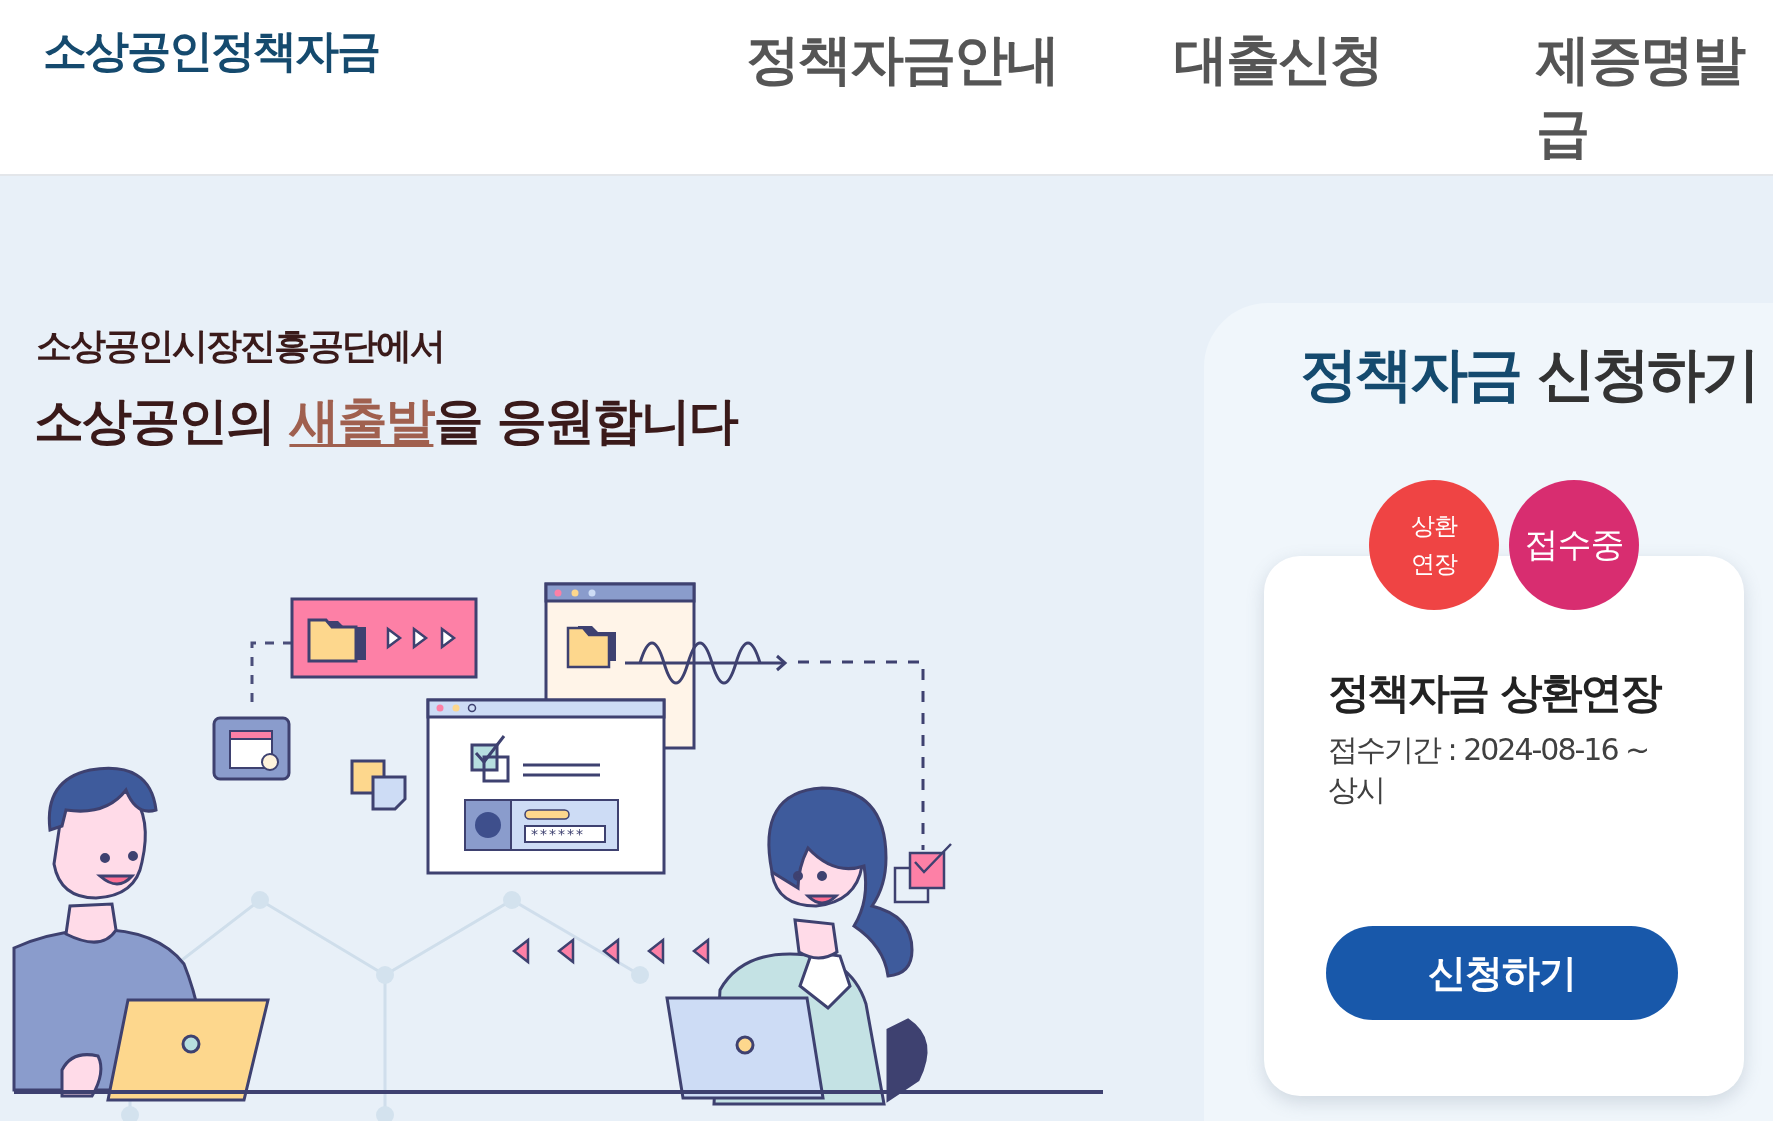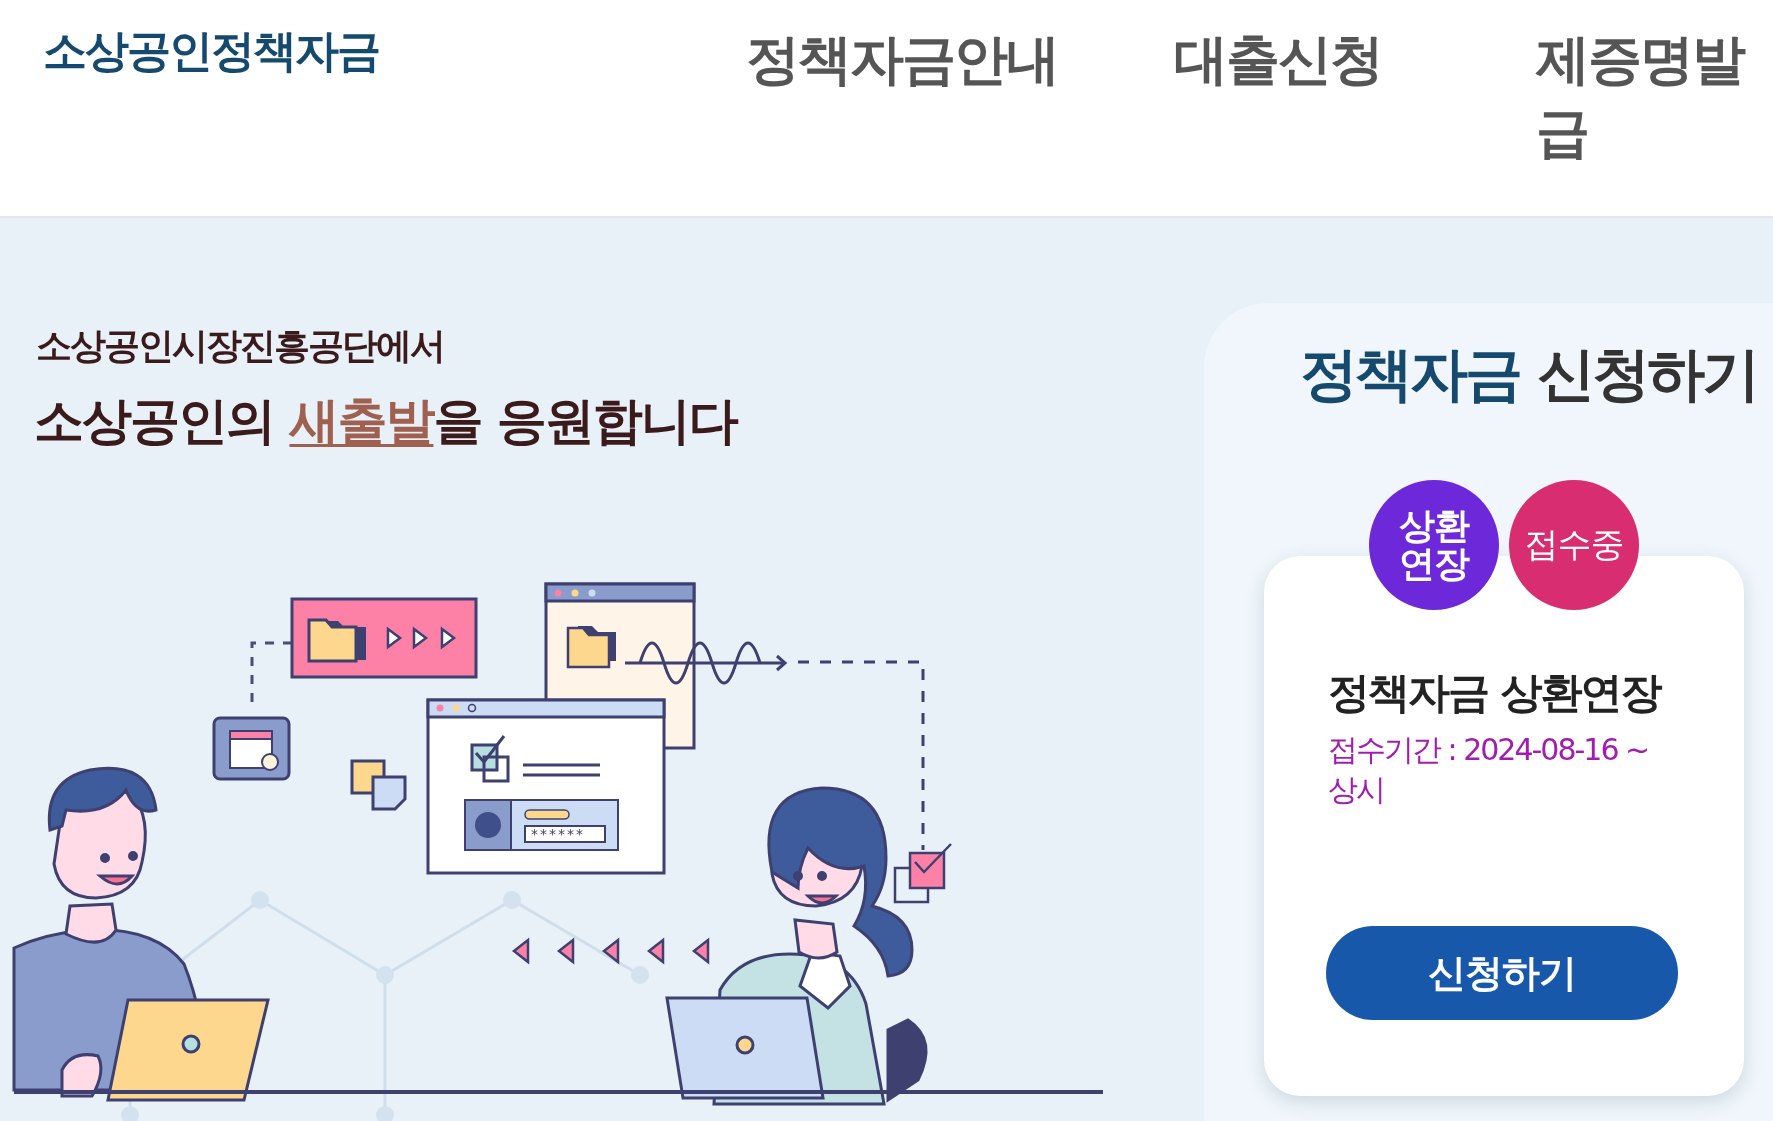--- a/index.html
+++ b/index.html
@@ -4,21 +4,21 @@
 <style>
   * { box-sizing: border-box; margin: 0; padding: 0; }
   html, body { width: 1773px; height: 1121px; overflow: hidden; }
   body {
     font-family: "DejaVu Sans", "Liberation Sans", sans-serif;
     background: #e8f0f8;
     position: relative;
   }
   
   .header {
-    position: absolute; left: 0; top: 0; width: 1773px; height: 218px;
+    position: absolute; left: 0; top: 0; width: 1773px; height: 176px;
     background: #ffffff;
     border-bottom: 2px solid #e3e6ea;
   }
   .logo {
     position: absolute; left: 43px; top: 22px;
     font-size: 44px; font-weight: 900; color: #154a6e;
     letter-spacing: -2px;
   }
   .nav-item {
     position: absolute; top: 24px;
@@ -64,31 +64,31 @@
     position: absolute; left: 1264px; top: 556px; width: 480px; height: 540px;
     background: #ffffff;
     border-radius: 36px;
     box-shadow: 0 6px 18px rgba(90,110,130,0.22);
   }
   .badge {
     position: absolute; width: 130px; height: 130px; border-radius: 50%;
     color: #ffffff; display: flex; align-items: center; justify-content: center;
     text-align: center; font-weight: 500; letter-spacing: -1px;
   }
-  .badge-teal { left: 1369px; top: 480px; background: #6d28d9; font-size: 36px; line-height: 38px; font-weight: bold; }
+  .badge-teal { left: 1369px; top: 480px; background: #ef4444; font-size: 24px; line-height: 38px; }
   .badge-pink { left: 1509px; top: 480px; background: #d82d70; font-size: 34px; }
   .badge-line { display: block; }
 
   .card-title {
     position: absolute; left: 1328px; top: 652px;
     font-size: 42px; font-weight: 700; color: #222222; letter-spacing: -2px; margin-top: 13px;
   }
   .card-period {
     position: absolute; left: 1328px; top: 730px; width: 340px;
-    font-size: 30px; color: #a21caf; letter-spacing: -2px; line-height: 40px;
+    font-size: 30px; color: #404040; letter-spacing: -2px; line-height: 40px;
   }
   .apply-button {
     position: absolute; left: 1326px; top: 926px; width: 352px; height: 94px;
     background: #1858aa; color: #ffffff; border: none; border-radius: 47px;
     font-size: 38px; font-weight: 700; letter-spacing: -1px;
     font-family: "DejaVu Sans", "Liberation Sans", sans-serif; cursor: pointer;
   }
 </style>
 </head>
 <body>

